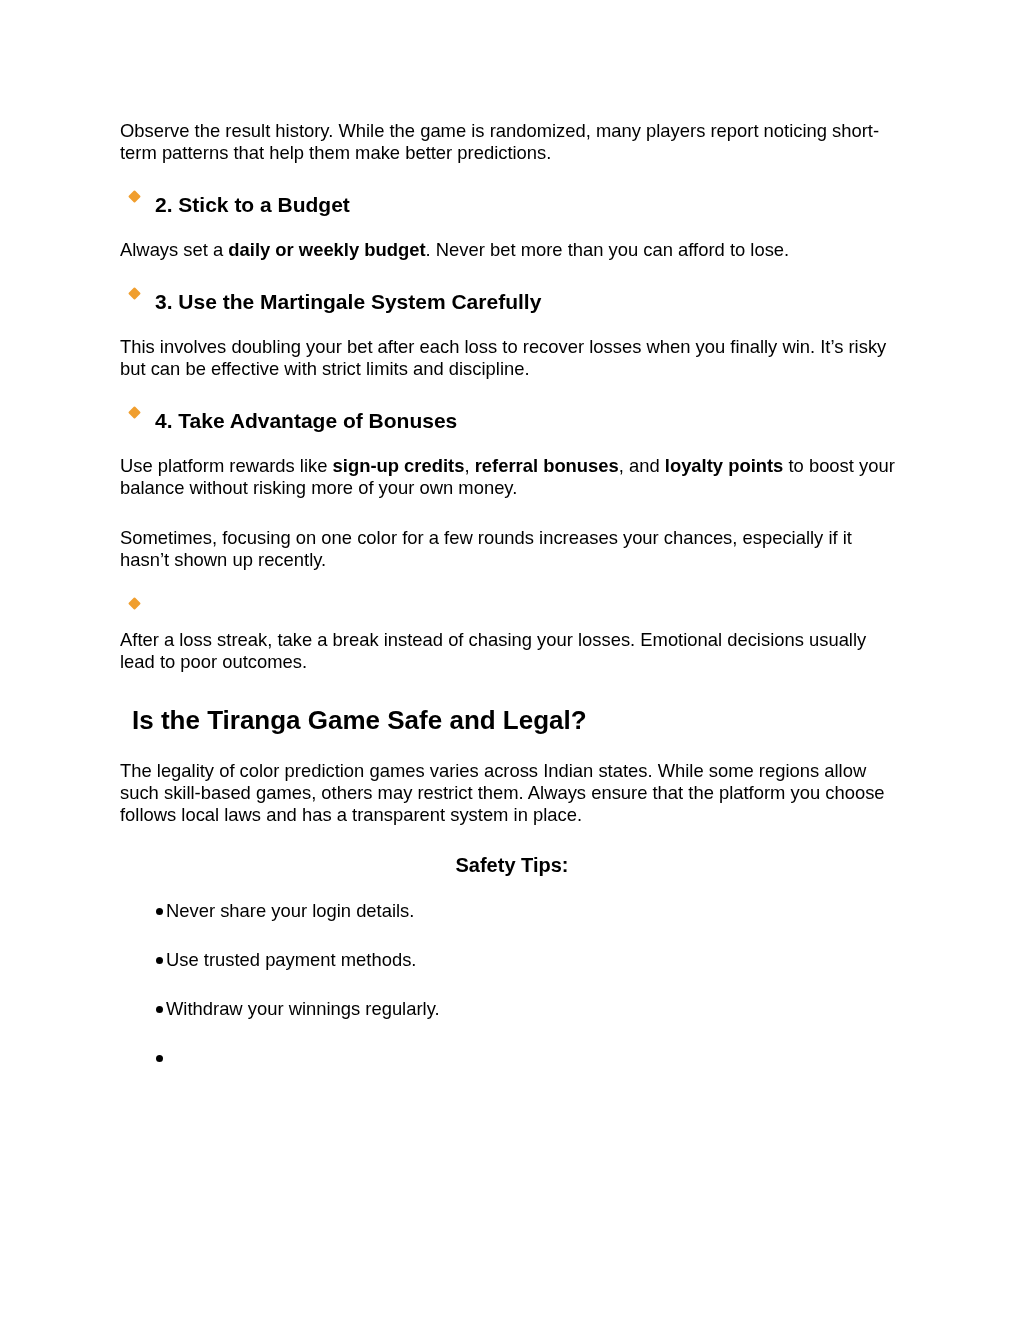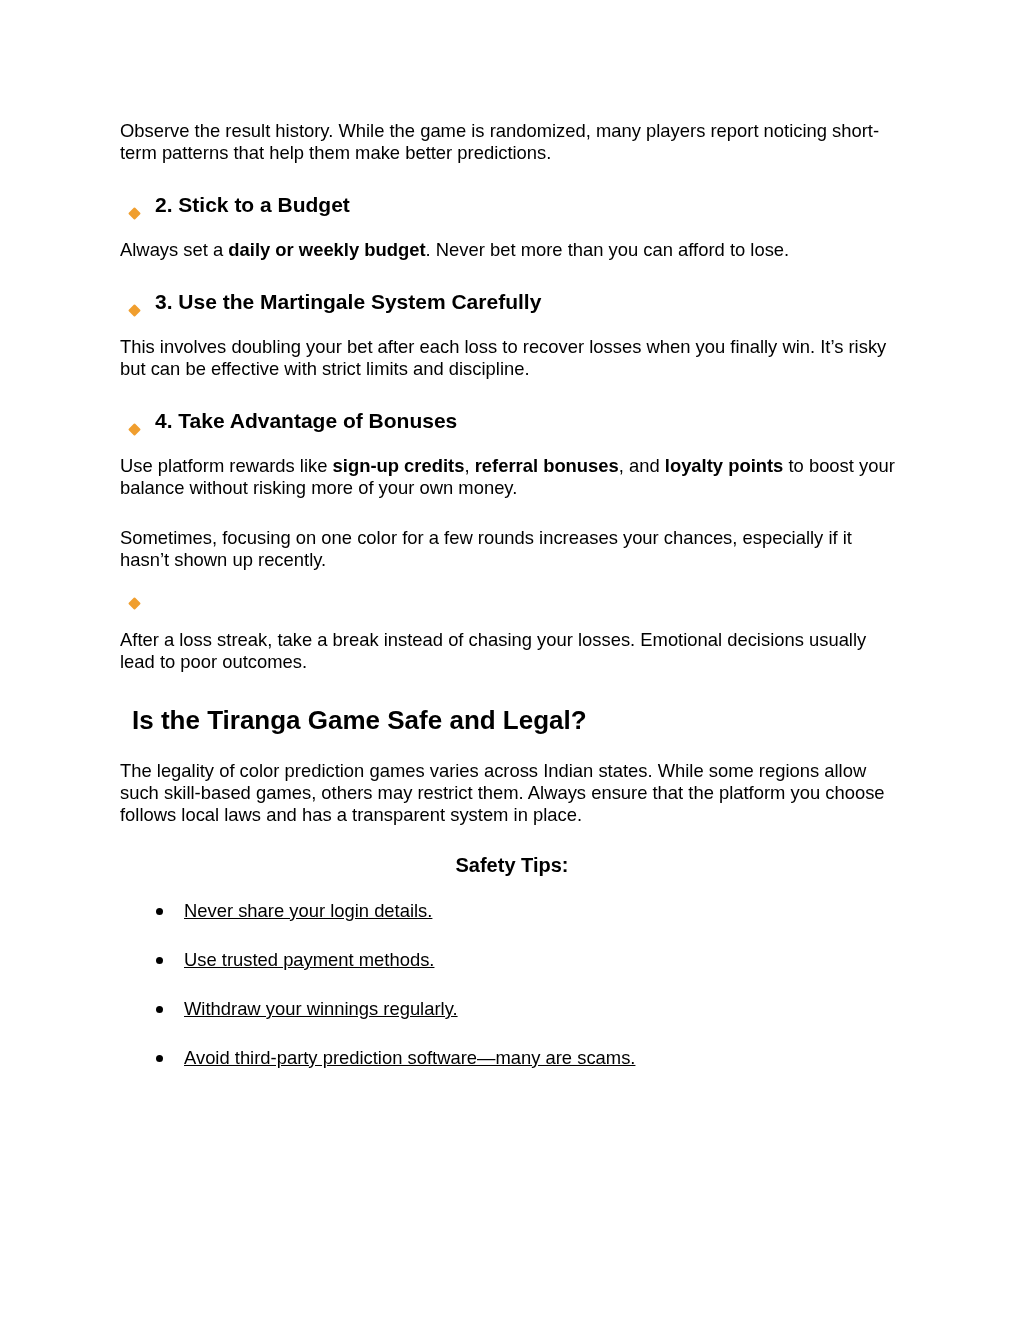--- a/index.html
+++ b/index.html
@@ -17,21 +17,21 @@
   .body {
     font-size: 18.4px;
     line-height: 22px;
     margin: 0 0 28px 0;
     color: var(--ink);
   }
   .run { font-weight: 400; }
   .run.bold { font-weight: 700; }
   .h3 {
     display: flex;
-    align-items: flex-end;
+    align-items: flex-start;
     font-size: 21px;
     line-height: 26px;
     font-weight: 700;
     margin: 0 0 21px 0;
   }
   .diamond {
     flex: none;
     width: 9px;
     height: 9px;
     margin-left: 10px;
@@ -62,21 +62,21 @@
     margin: 0 0 27px 0;
   }
   .dot {
     flex: none;
     width: 7px;
     height: 7px;
     border-radius: 50%;
     background: var(--ink);
     margin: 8px 0 0 36px;
   }
-  .tip-text { margin-left: 21px; text-decoration: underline; }
+  .tip-text { margin-left: 3px; }
 </style>
 </head>
 <body>
 
 <div class="page">
 
   <p class="body"><span class="run">Observe the result history. While the game is randomized, many players report noticing short-term patterns that help them make better predictions.</span></p>
 
   <h3 class="h3">
     <span class="diamond"></span>
@@ -117,17 +117,16 @@
     <li>
       <span class="dot"></span>
       <span class="tip-text">Use trusted payment methods.</span>
     </li>
     <li>
       <span class="dot"></span>
       <span class="tip-text">Withdraw your winnings regularly.</span>
     </li>
     <li>
       <span class="dot"></span>
-      <span class="tip-text">Avoid third-party prediction software—many are scams.</span>
     </li>
   </ul>
 
 </div>
 
 </body></html>

